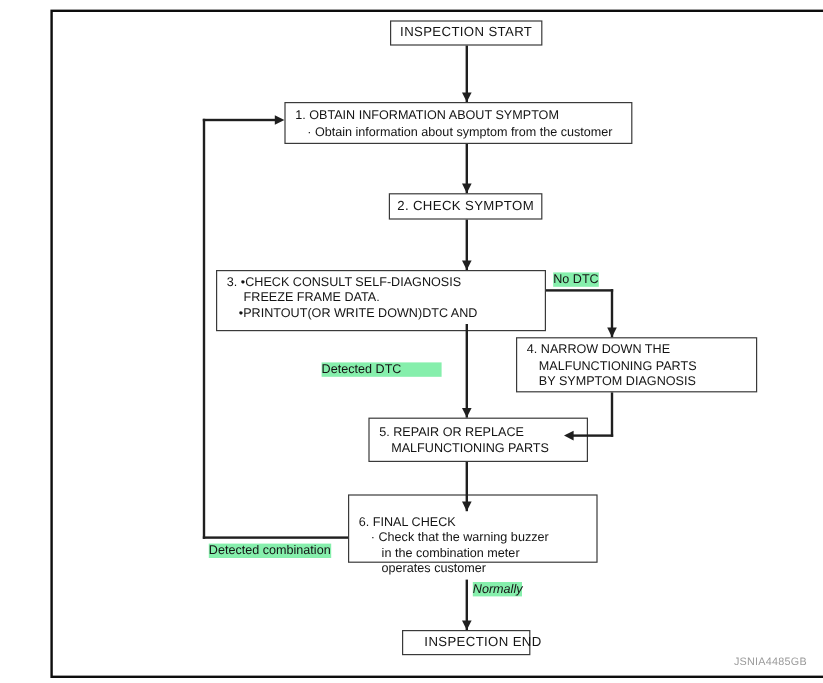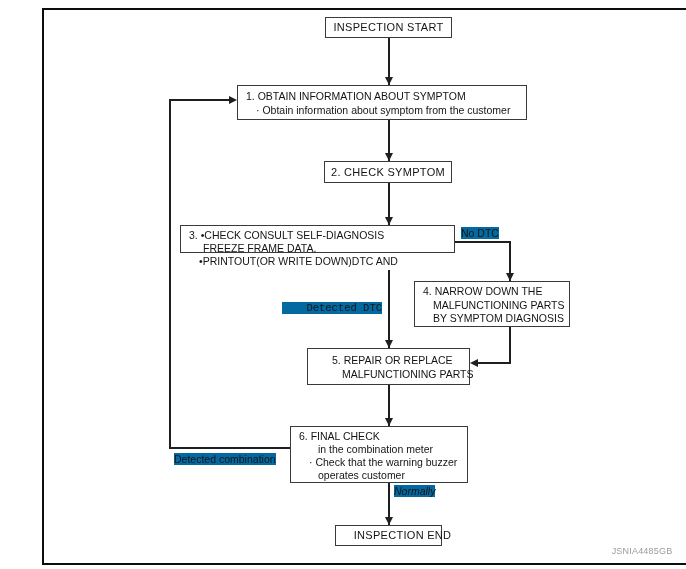--- a/index.html
+++ b/index.html
@@ -70,21 +70,21 @@
   .arr-right {
     border-top: 4px solid transparent;
     border-bottom: 4px solid transparent;
     border-left: 8px solid #1f1f1f;
   }
   .edge-label {
     position: absolute;
     font-size: 10.5px;
     white-space: nowrap;
     color: #141414;
-    background: #0369a1;
+    background: #86efac;
   }
   .watermark {
     position: absolute;
     left: 560px;
     top: 546px;
     width: 100px;
     text-align: center;
     font-size: 9px;
     color: #9b9b9b;
     letter-spacing: 0.2px;
@@ -103,41 +103,41 @@
 
   <div class="box" style="left:205px; top:85px; width:290px; height:35px; padding-top:3px; line-height:14px;">
     <div class="ln">1. OBTAIN INFORMATION ABOUT SYMPTOM</div>
     <div class="ln ind-sm">· Obtain information about symptom from the customer</div>
   </div>
 
   <div class="box box--terminal" style="left:292px; top:161px; width:128px; height:22px;">
     <span>2. CHECK SYMPTOM</span>
   </div>
 
-  <div class="box" style="left:148px; top:225px; width:275px; height:28px; padding-top:3px;">
+  <div class="box" style="left:148px; top:225px; width:275px; height:51px; padding-top:3px;">
     <div class="ln">3. •CHECK CONSULT SELF-DIAGNOSIS</div>
     <div class="ln ind-md">FREEZE FRAME DATA.</div>
     <div class="ln ind-sm">•PRINTOUT(OR WRITE DOWN)DTC AND</div>
   </div>
 
-  <div class="box" style="left:382px; top:281px; width:156px; height:46px; padding-top:3px; line-height:13.5px;">
+  <div class="box" style="left:398px; top:281px; width:201px; height:46px; padding-top:3px; line-height:13.5px;">
     <div class="ln">4. NARROW DOWN THE</div>
     <div class="ln ind-sm">MALFUNCTIONING PARTS</div>
     <div class="ln ind-sm">BY SYMPTOM DIAGNOSIS</div>
   </div>
 
-  <div class="box" style="left:275px; top:348px; width:163px; height:37px; padding-top:4px; line-height:14px;padding-left:16px;">
+  <div class="box" style="left:275px; top:348px; width:183px; height:37px; padding-top:4px; line-height:14px;">
     <div class="ln">5. REPAIR OR REPLACE</div>
     <div class="ln ind-sm">MALFUNCTIONING PARTS</div>
   </div>
 
-  <div class="box" style="left:258px; top:426px; width:178px; height:57px; padding-top:3px;">
+  <div class="box" style="left:258px; top:412px; width:208px; height:57px; padding-top:16px;">
     <div class="ln">6. FINAL CHECK</div>
+    <div class="ln ind-sm">· Check that the warning buzzer</div>
     <div class="ln ind-lg">in the combination meter</div>
-    <div class="ln ind-sm">· Check that the warning buzzer</div>
     <div class="ln ind-lg">operates customer</div>
   </div>
 
   <div class="box box--terminal" style="left:303px; top:525px; width:107px; height:21px;padding-left:28px;">
     <span>INSPECTION END</span>
   </div>
 
   <div class="vline" style="left:356px; top:38px; height:47px;"></div>
   <div class="arr arr-down" style="left:353px; top:77px;"></div>
 
@@ -163,19 +163,19 @@
 
   <div class="vline" style="left:356px; top:483px; height:42px;"></div>
   <div class="arr arr-down" style="left:353px; top:517px;"></div>
 
   <div class="hline" style="left:137px; top:447px; width:121px;"></div>
   <div class="vline" style="left:137px; top:99px; height:350px;"></div>
   <div class="hline" style="left:137px; top:99px; width:61px;"></div>
   <div class="arr arr-right" style="left:197px; top:96px;"></div>
 
   <div class="edge-label" style="left:429px; top:227px;">No DTC</div>
-  <div class="edge-label" style="left:250px; top:302px; width:100px; text-align:right;font-family:Liberation Mono, monospace;">Detected DTC</div>
+  <div class="edge-label" style="left:236px; top:302px; width:100px; ">Detected DTC</div>
   <div class="edge-label" style="left:142px; top:453px;">Detected combination</div>
   <div class="edge-label" style="left:362px; top:485px;font-style:italic;">Normally</div>
 
   <div class="watermark">JSNIA4485GB</div>
 
 </div>
 
 </body></html>

